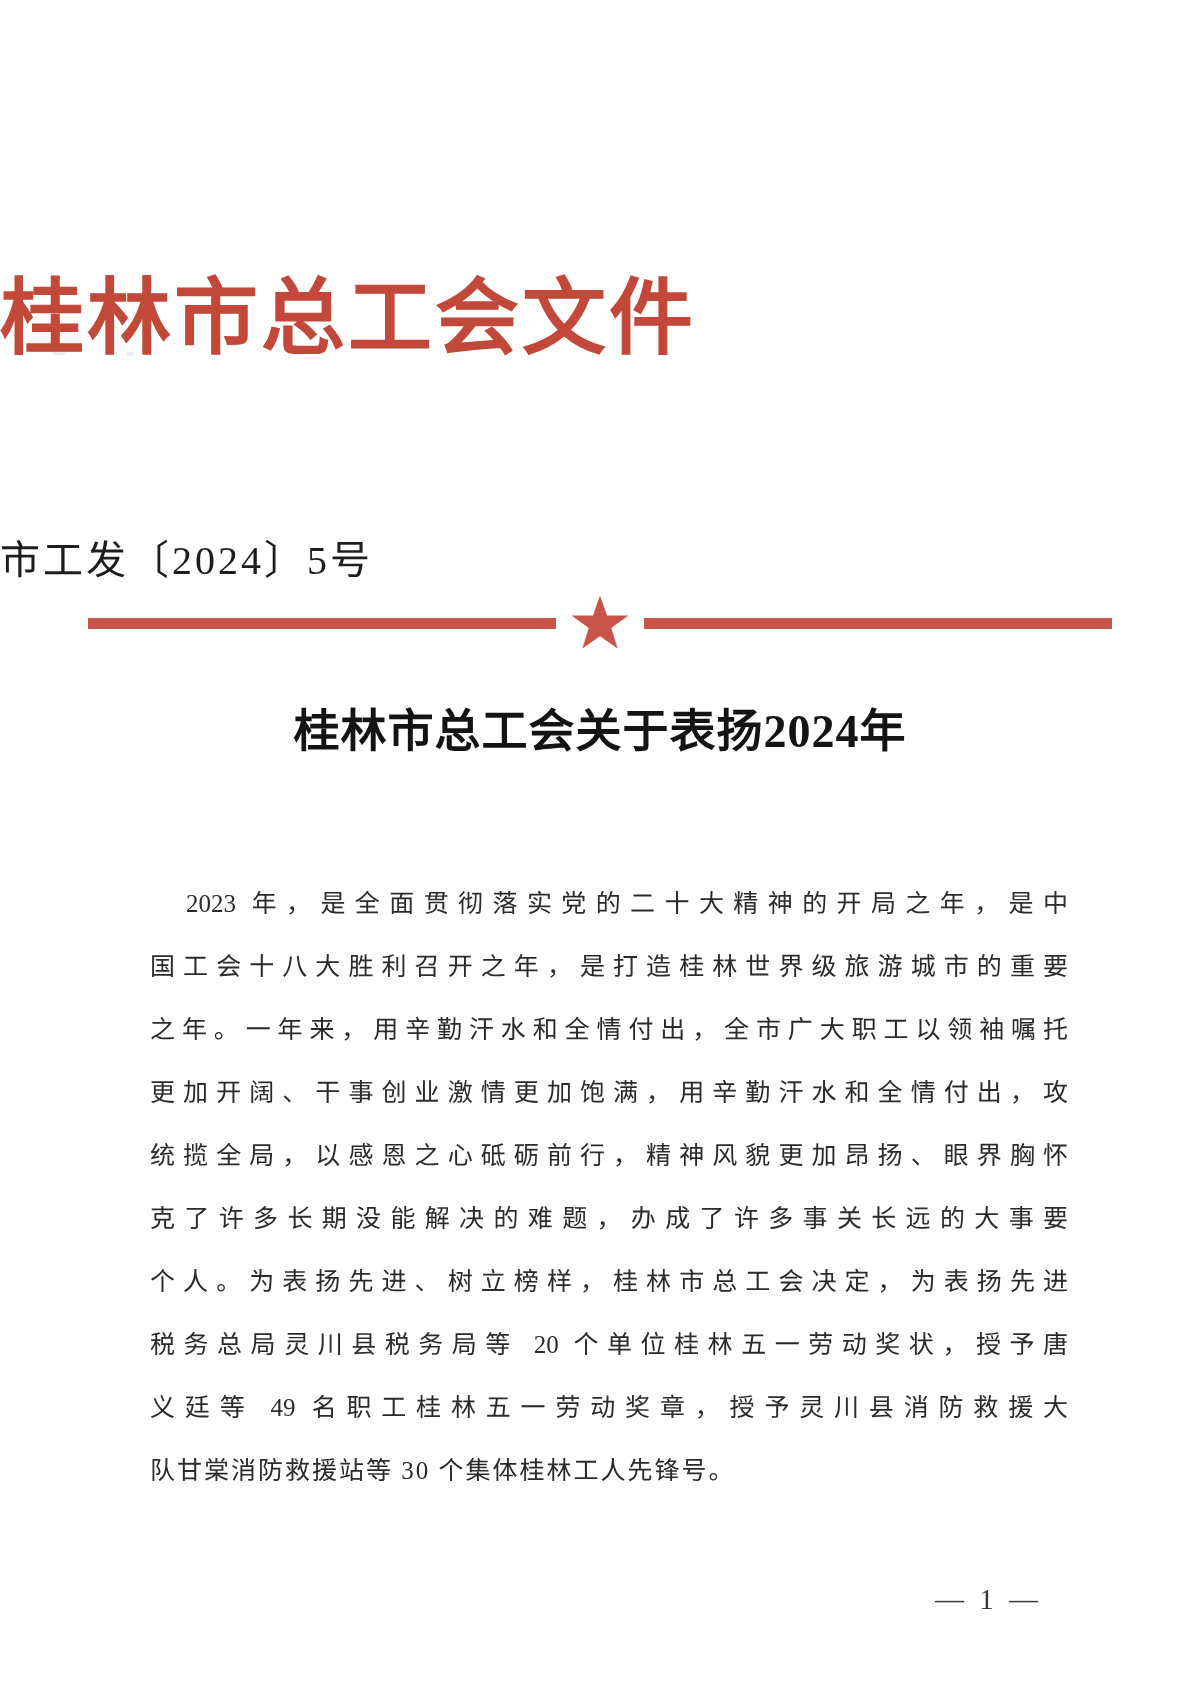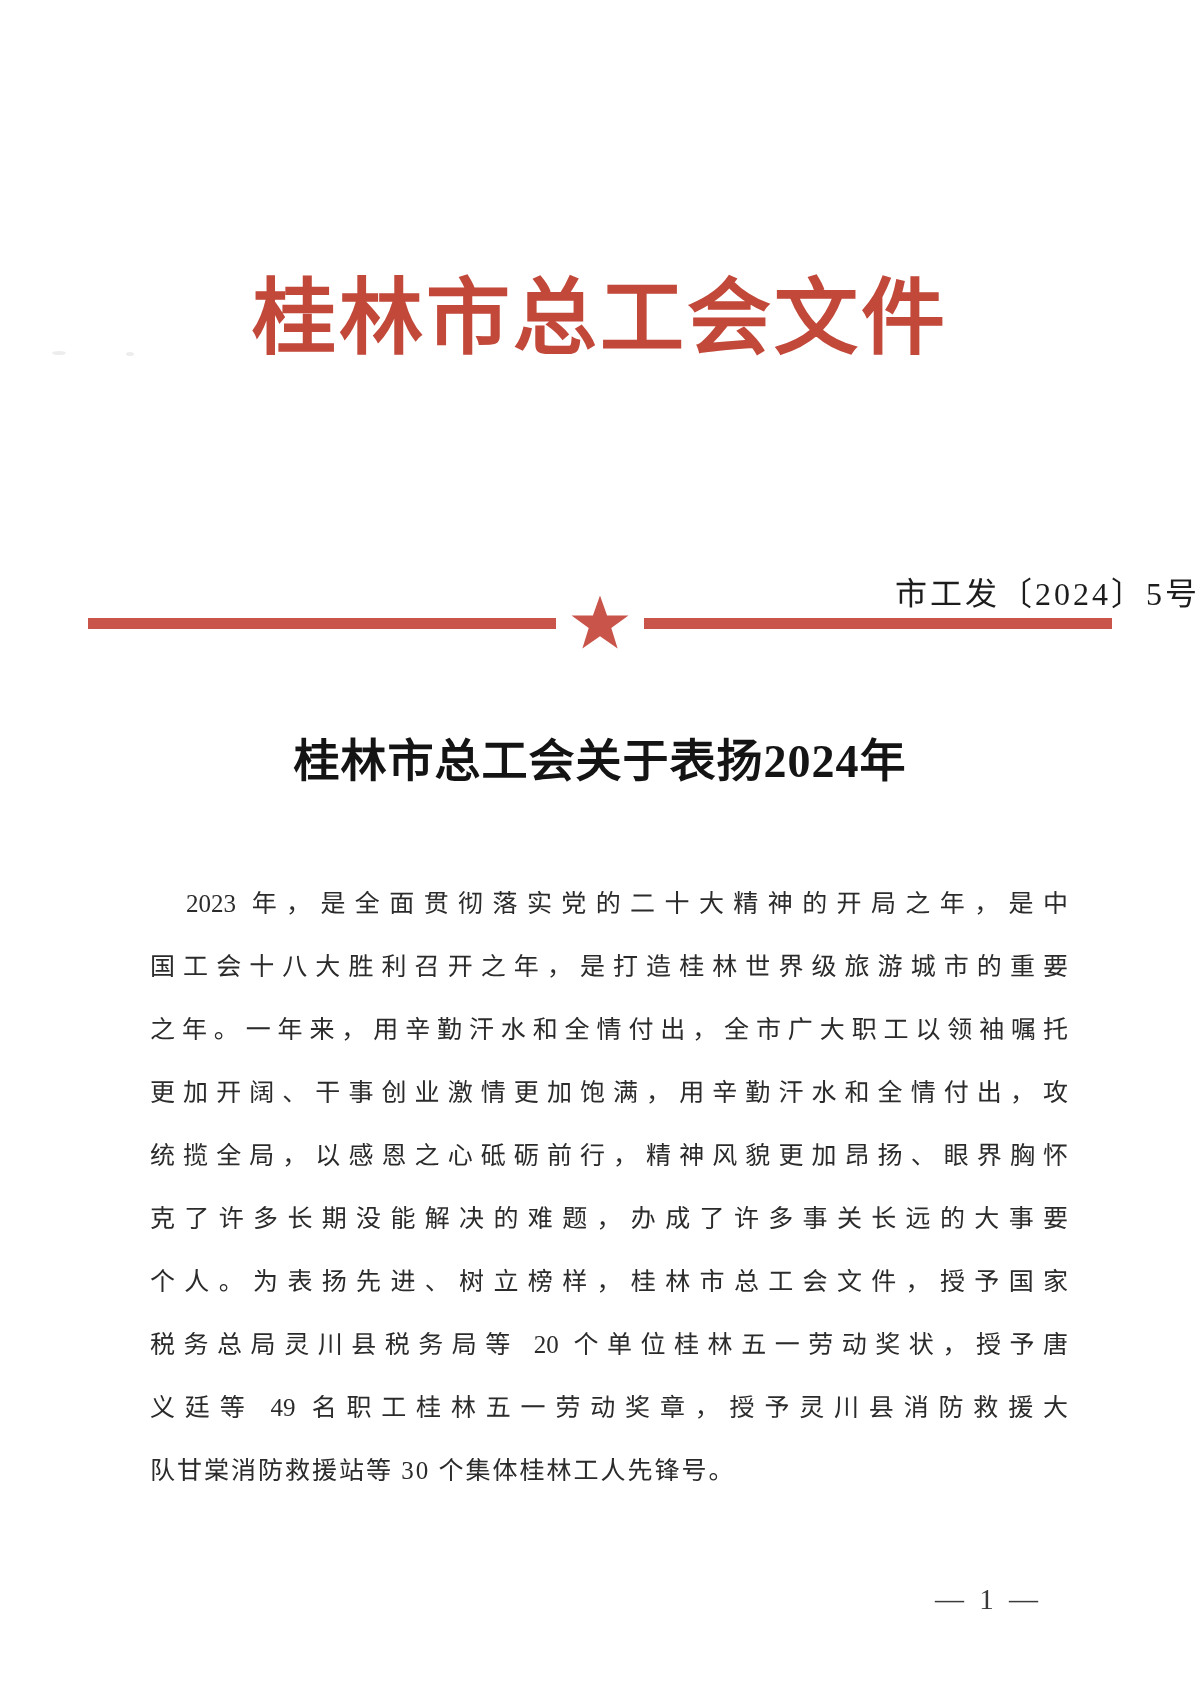--- a/index.html
+++ b/index.html
@@ -18,34 +18,34 @@
     background:var(--page_bg);
     margin:0 auto;
     overflow:hidden;
     font-family:"Liberation Serif","DejaVu Serif",serif;
   }
   .header-title{
     position:absolute;
     top:250px;
     left:0;
     width:100%;
-    text-align:center;
+    text-align:left;
     font-size:84px;
     font-weight:700;
     letter-spacing:3px;
     color:var(--header_red);
     white-space:nowrap;
   }
   .doc-number{
     position:absolute;
-    top:568px;
+    top:528px;
     left:0;
     width:100%;
-    text-align:right;
-    font-size:32px;
+    text-align:left;
+    font-size:40px;
     letter-spacing:3px;
     color:#1d1d1d;
   }
   .divider{
     position:absolute;
     top:592px;
     left:88px;
     width:1024px;
     height:62px;
     display:flex;
@@ -67,21 +67,20 @@
     position:absolute;
     top:703px;
     left:0;
     width:100%;
     text-align:center;
     font-size:46px;
     line-height:58px;
     font-weight:700;
     color:var(--title_black);
     letter-spacing:1px;
-    margin-top:30px;
   }
   .body-text{
     position:absolute;
     top:872px;
     left:150px;
     width:918px;
     font-size:25px;
     color:var(--text_black);
   }
   .body-line{
@@ -138,21 +137,21 @@
     <div>桂林市总工会关于表扬2024年</div>
   </div>
 
   <div class="body-text">
       <div class="body-line">2023 年，是全面贯彻落实党的二十大精神的开局之年，是中</div>
       <div class="body-line">国工会十八大胜利召开之年，是打造桂林世界级旅游城市的重要</div>
       <div class="body-line">之年。一年来，用辛勤汗水和全情付出，全市广大职工以领袖嘱托</div>
       <div class="body-line">更加开阔、干事创业激情更加饱满，用辛勤汗水和全情付出，攻</div>
       <div class="body-line">统揽全局，以感恩之心砥砺前行，精神风貌更加昂扬、眼界胸怀</div>
       <div class="body-line">克了许多长期没能解决的难题，办成了许多事关长远的大事要</div>
-      <div class="body-line">个人。为表扬先进、树立榜样，桂林市总工会文件，授予国家</div>
+      <div class="body-line">个人。为表扬先进、树立榜样，桂林市总工会决定，为表扬先进</div>
       <div class="body-line">税务总局灵川县税务局等 20 个单位桂林五一劳动奖状，授予唐</div>
       <div class="body-line">义廷等 49 名职工桂林五一劳动奖章，授予灵川县消防救援大</div>
       <div class="body-line">队甘棠消防救援站等 30 个集体桂林工人先锋号。</div>
     </div>
 
   <div class="page-number">— 1 —</div>
 
 </div>
 
 </body></html>

